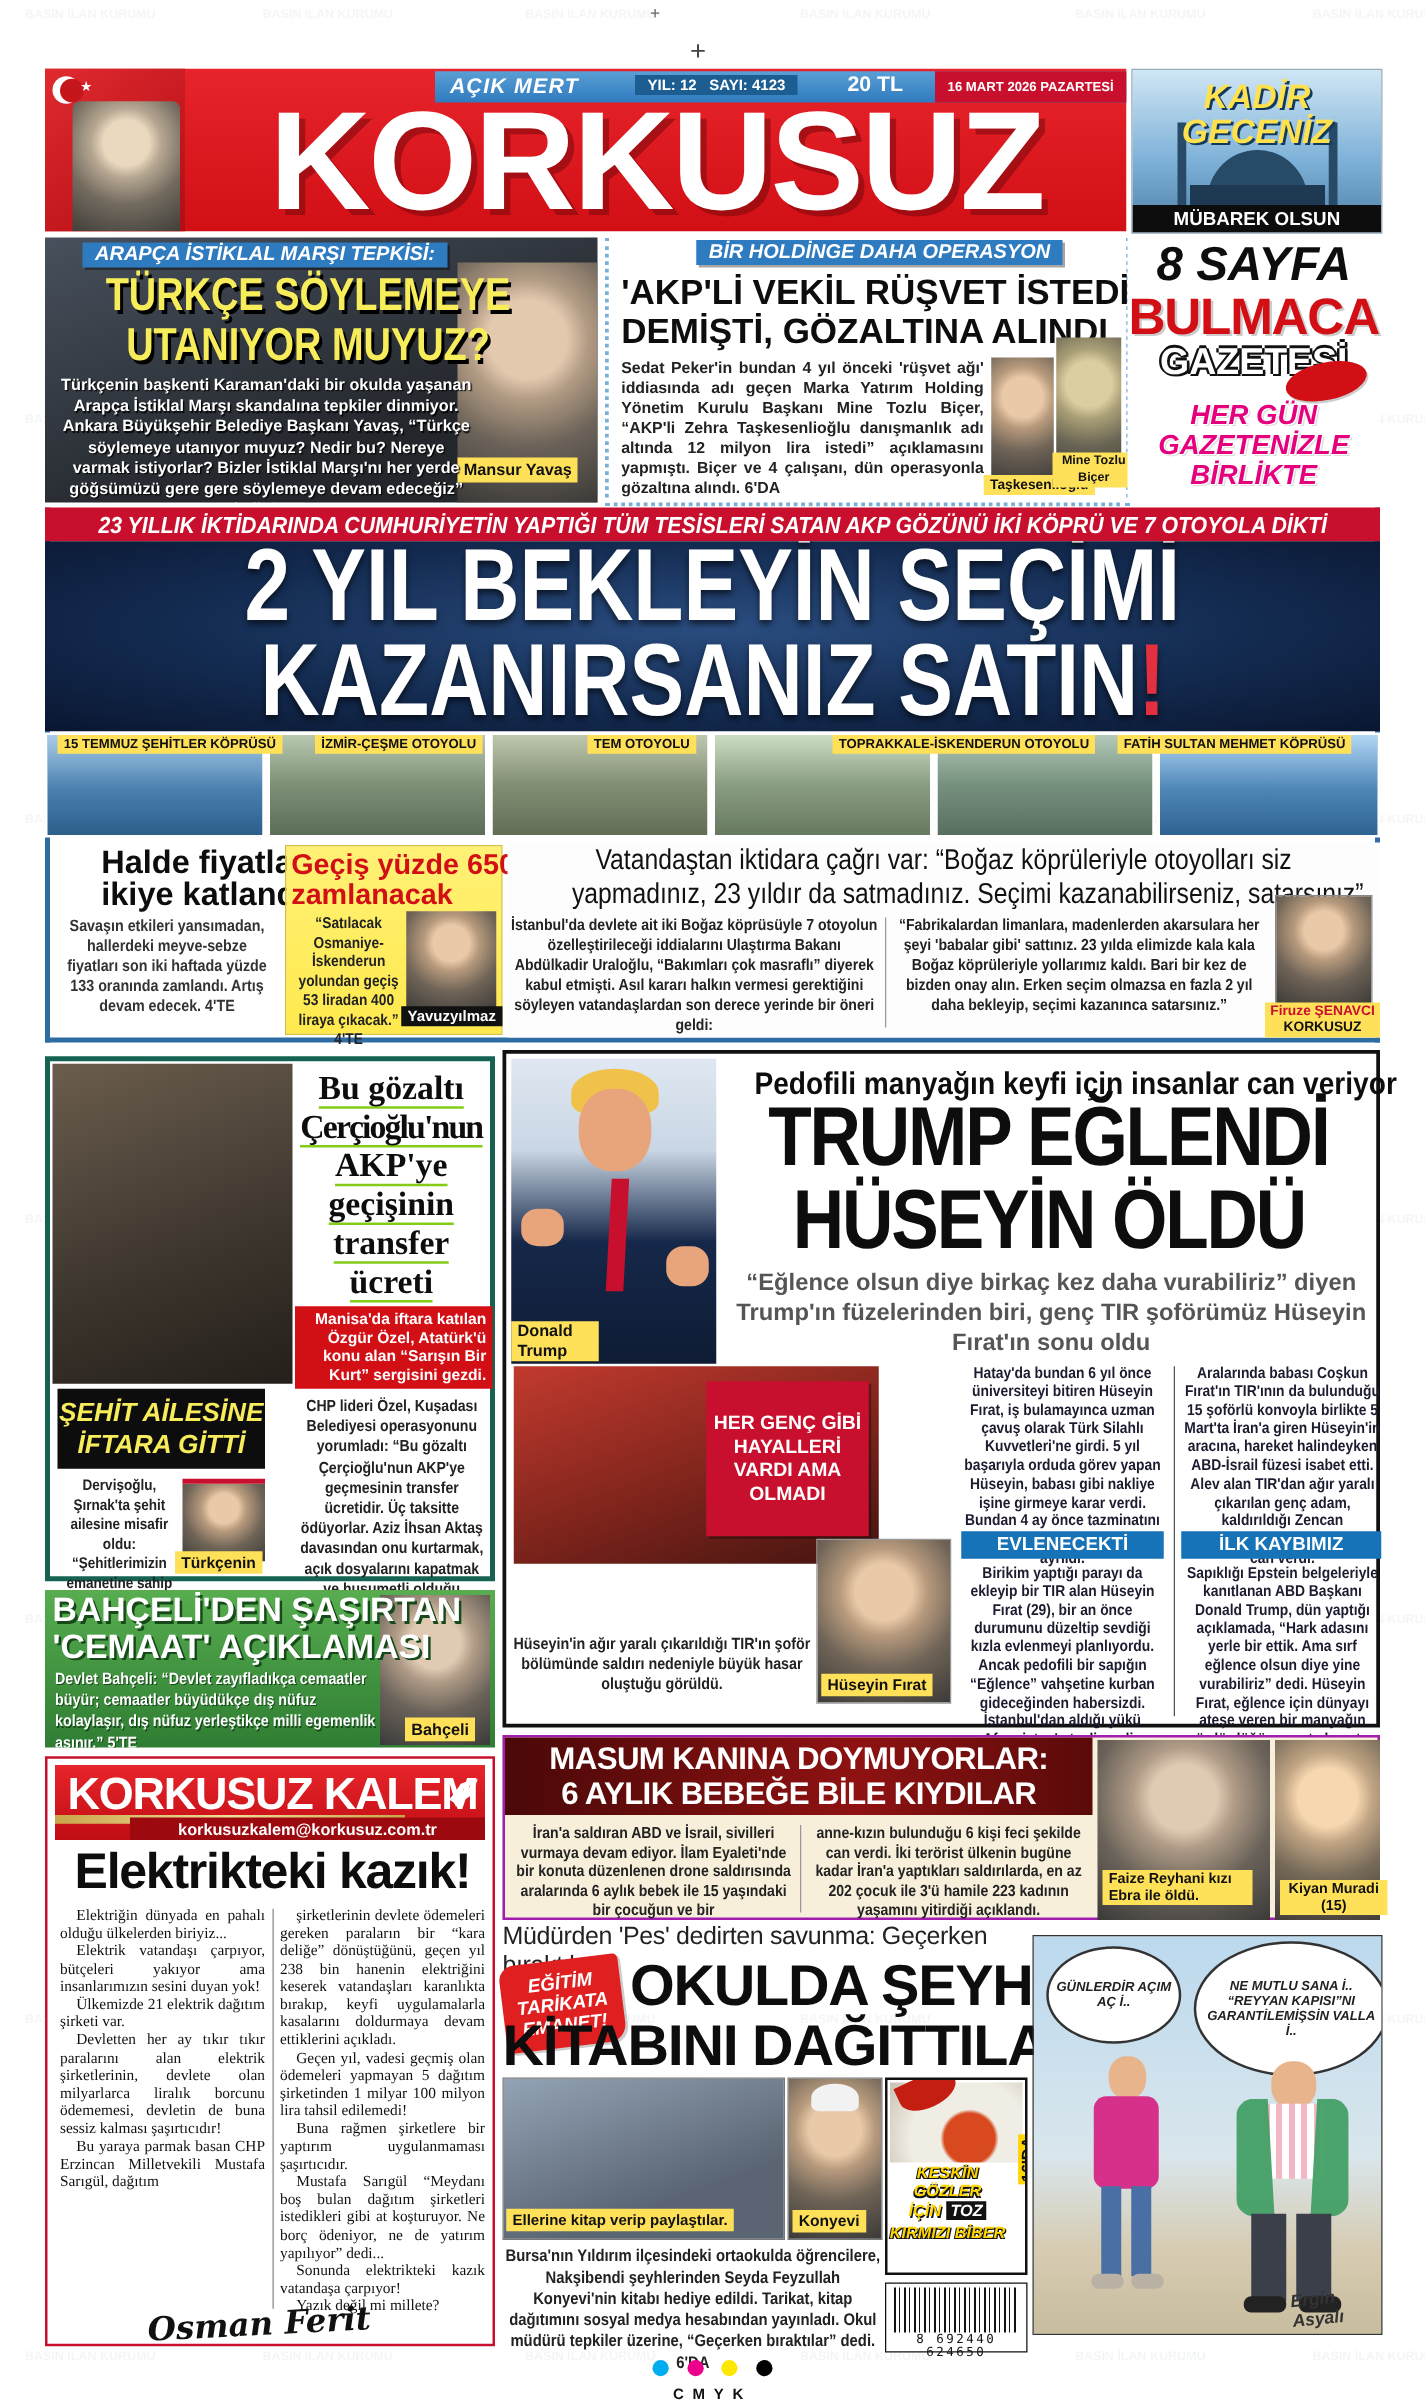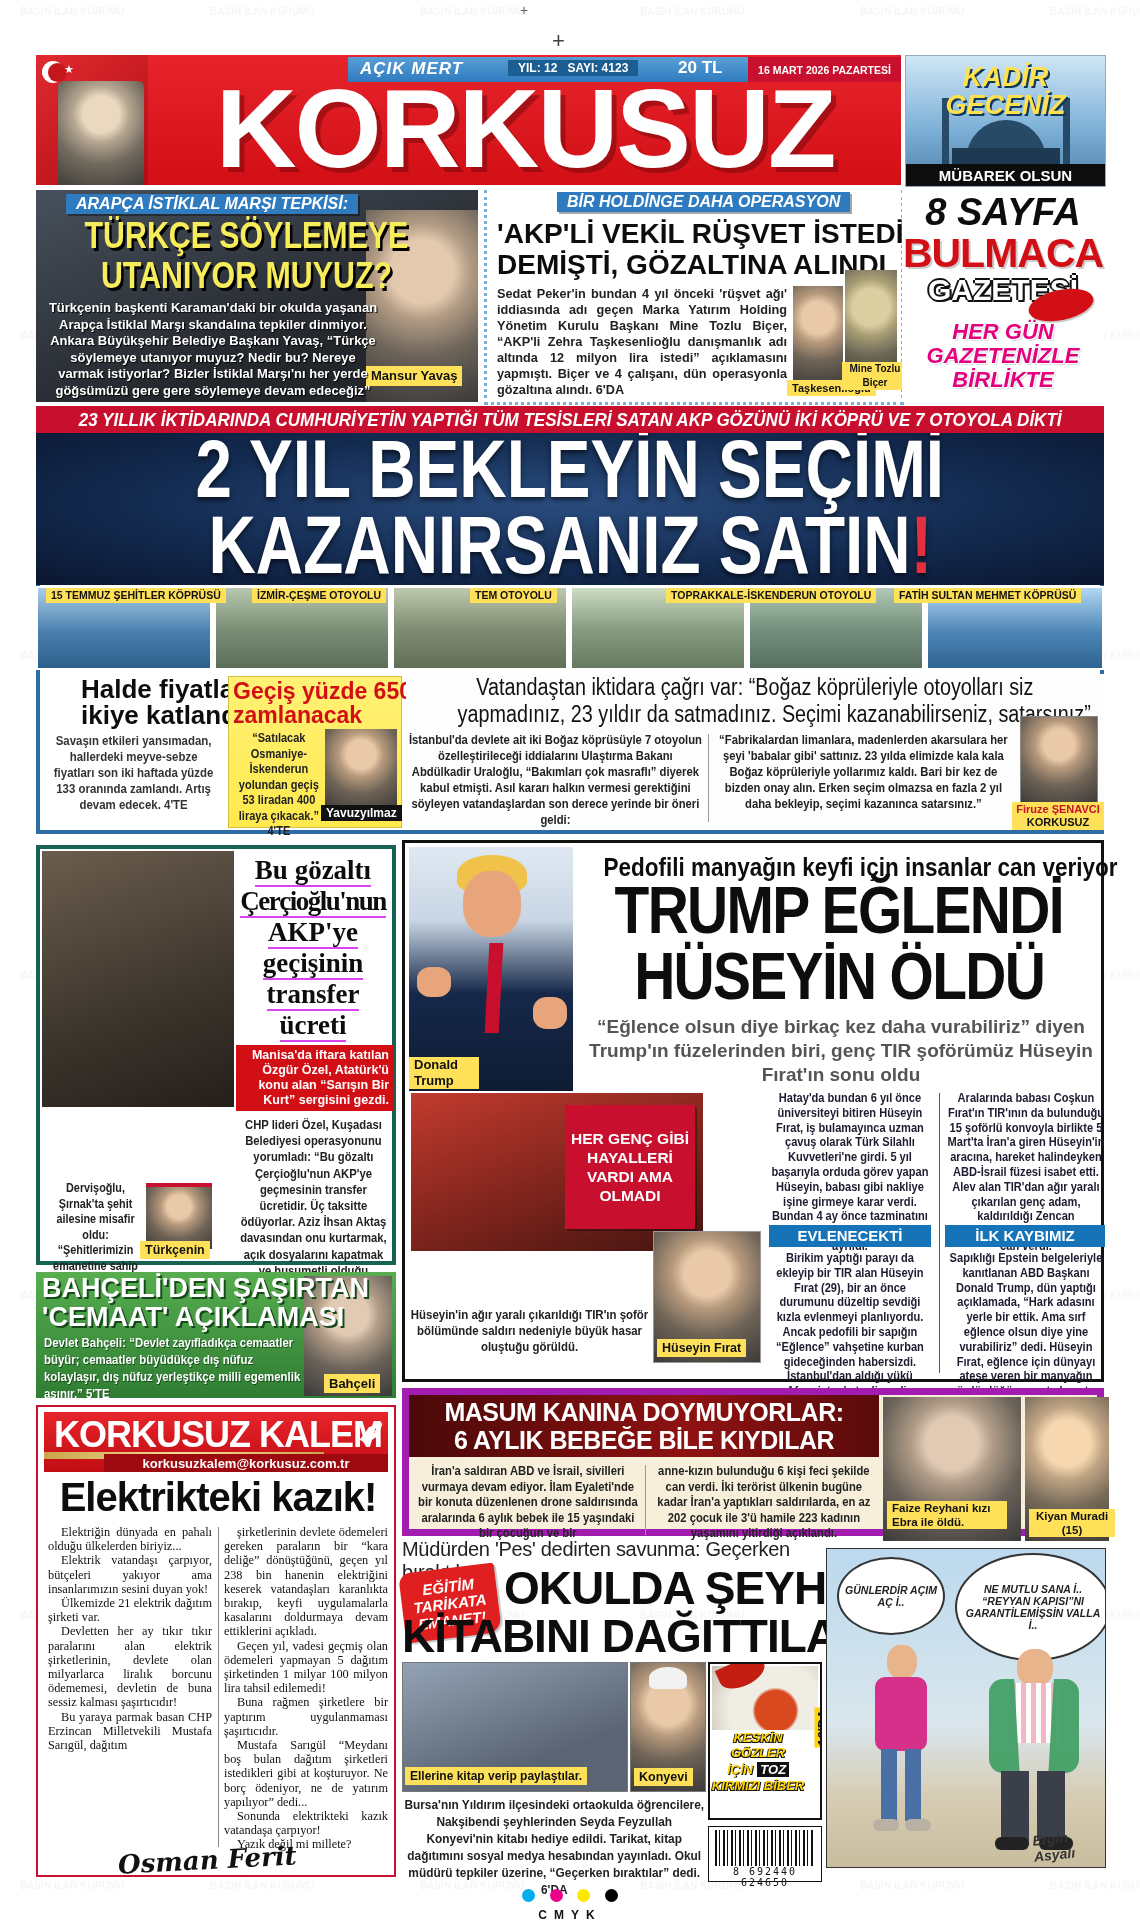--- a/index.html
+++ b/index.html
@@ -16,21 +16,21 @@
   .cx88{transform:scaleX(.88);transform-origin:0 0;}
   .kicker{background:#2f7bc0;color:#fff;font-weight:bold;font-style:italic;text-align:center;
           padding:1px 10px;box-shadow:2px 2px 0 rgba(0,0,0,.35);}
   .ylabel{background:#ffe159;color:#111;font-weight:bold;padding:0 5px;line-height:17px;font-size:12px;}
   .serifbody{font-family:"Liberation Serif",serif;}
   .serifbody p{margin:0;text-indent:13px;}
   .wm{position:absolute;color:#9aa3ab;opacity:.10;font-size:10px;font-weight:bold;white-space:nowrap;pointer-events:none;}
   .bluehead{background:#1673b8;color:#fff;font-weight:900;text-align:center;font-size:15px;line-height:22px;}
   .navyhl{color:#fff;font-weight:900;text-align:center;white-space:nowrap;
           text-shadow:0 3px 6px rgba(0,0,0,.6);}
-  .redline{border-bottom:2px solid #d946ef;}
+  .redline{border-bottom:2px solid #84cc16;}
   .bubble{background:#fff;border:2px solid #333;border-radius:50%;display:flex;align-items:center;justify-content:center;
           font-style:italic;font-weight:bold;text-align:center;color:#222;}
 </style>
 </head>
 <body>
 
 <div class="page">
 
   <div id="wm-layer">
       <span class="wm" style="left: 20px; top: 6px;">BASIN İLAN KURUMU</span>
@@ -217,20 +217,24 @@
       <span class="redline">Bu gözaltı</span><br>
       <span class="redline" style="letter-spacing:-1.5px;">Çerçioğlu'nun</span><br>
       <span class="redline">AKP'ye</span><br>
       <span class="redline">geçişinin</span><br>
       <span class="redline">transfer</span><br>
       <span class="redline">ücreti</span>
     </div>
     <div class="abs" style="left:196px;top:196px;width:148px;background:#d30f16;color:#fff;font-weight:900;font-size:12.5px;line-height:15px;
                 padding:3px 5px;text-align:right;">Manisa'da iftara katılan Özgür Özel, Atatürk'ü konu alan “Sarışın Bir Kurt” sergisini gezdi.</div>
     <div class="abs cx88" style="left:196px;top:268px;width:176px;font-weight:bold;font-size:12.8px;line-height:16.2px;color:#222;text-align:center;">CHP lideri Özel, Kuşadası Belediyesi operasyonunu yorumladı: “Bu gözaltı Çerçioğlu'nun AKP'ye geçmesinin transfer ücretidir. Üç taksitte ödüyorlar. Aziz İhsan Aktaş davasından onu kurtarmak, açık dosyalarını kapatmak ve husumetli olduğu Kuşadası Belediye Başkanı Ömer Günel'i hapse atmak. 5'TE</div>
+    <div class="abs" style="left:6px;top:262px;width:166px;height:64px;background:#0d0d0d;display:flex;flex-direction:column;align-items:center;justify-content:center;">
+      <span style="color:#f7ec5a;font-weight:900;font-style:italic;font-size:21px;line-height:25px;">ŞEHİT AİLESİNE</span>
+      <span style="color:#f7ec5a;font-weight:900;font-style:italic;font-size:21px;line-height:25px;">İFTARA GİTTİ</span>
+    </div>
     <div class="abs cx88" style="left:8px;top:332px;width:108px;font-weight:bold;font-size:12.3px;line-height:15.5px;color:#222;text-align:center;">Dervişoğlu, Şırnak'ta şehit ailesine misafir oldu: “Şehitlerimizin emanetine sahip çıkmak namus borcumuzdur.” 5'TE</div>
     <div class="abs portrait" style="left:106px;top:334px;width:66px;height:62px;border-top:4px solid #c8102e;"></div>
     <div class="abs ylabel" style="left:100px;top:392px;font-size:12.5px;line-height:18px;">Türkçenin</div>
   </div>
 
   <div class="abs" style="left:36px;top:1272px;width:360px;height:126px;background:linear-gradient(180deg,#57ad4f,#2f7d33);overflow:hidden;">
     <div class="abs portrait" style="left:268px;top:4px;width:88px;height:120px;filter:grayscale(.3);"></div>
     <div class="abs" style="left:6px;top:2px;width:270px;color:#fff;font-weight:900;font-size:27px;line-height:29px;
                 text-shadow:2px 2px 0 #174a1a;">
       <span class="cond">BAHÇELİ'DEN ŞAŞIRTAN</span><br><span class="cond">'CEMAAT' AÇIKLAMASI</span></div>
@@ -268,21 +272,21 @@
     <div class="abs cx88 colbody" style="left:364px;top:248px;width:184px;font-weight:bold;font-size:12.6px;line-height:14.8px;color:#1c1c30;text-align:center;">
       <span>Hatay'da bundan 6 yıl önce üniversiteyi bitiren Hüseyin Fırat, iş bulamayınca uzman çavuş olarak Türk Silahlı Kuvvetleri'ne girdi. 5 yıl başarıyla orduda görev yapan Hüseyin, babası gibi nakliye işine girmeye karar verdi. Bundan 4 ay önce tazminatını alarak TSK'daki görevinden ayrıldı.</span></div>
     <div class="bluehead abs" style="left:364px;top:382px;width:162px;">EVLENECEKTİ</div>
     <div class="abs cx88" style="left:364px;top:408px;width:184px;font-weight:bold;font-size:12.6px;line-height:14.8px;color:#1c1c30;text-align:center;">Birikim yaptığı parayı da ekleyip bir TIR alan Hüseyin Fırat (29), bir an önce durumunu düzeltip sevdiği kızla evlenmeyi planlıyordu. Ancak pedofili bir sapığın “Eğlence” vahşetine kurban gideceğinden habersizdi. İstanbul'dan aldığı yükü Afganistan'a teslim edip dönüş yoluna geçti.</div>
     <div class="abs" style="left:534px;top:250px;width:1px;height:280px;background:#555;"></div>
     <div class="abs cx88" style="left:540px;top:248px;width:184px;font-weight:bold;font-size:12.6px;line-height:14.8px;color:#1c1c30;text-align:center;">Aralarında babası Coşkun Fırat'ın TIR'ının da bulunduğu 15 şoförlü konvoyla birlikte 5 Mart'ta İran'a giren Hüseyin'in aracına, hareket halindeyken ABD-İsrail füzesi isabet etti. Alev alan TIR'dan ağır yaralı çıkarılan genç adam, kaldırıldığı Zencan Hastanesi'nde bir hafta sonra can verdi.</div>
     <div class="bluehead abs" style="left:540px;top:382px;width:160px;">İLK KAYBIMIZ</div>
     <div class="abs cx88" style="left:540px;top:408px;width:184px;font-weight:bold;font-size:12.6px;line-height:14.8px;color:#1c1c30;text-align:center;">Sapıklığı Epstein belgeleriyle kanıtlanan ABD Başkanı Donald Trump, dün yaptığı açıklamada, “Hark adasını yerle bir ettik. Ama sırf eğlence olsun diye yine vurabiliriz” dedi. Hüseyin Fırat, eğlence için dünyayı ateşe veren bir manyağın sürdürdüğü savaşta hayatını kaybeden ilk Türk oldu.</div>
   </div>
 
-  <div class="abs" style="left:402px;top:1388px;width:702px;height:148px;background:#f7efd9;border:7px solid #a21caf;box-sizing:border-box;">
+  <div class="abs" style="left:402px;top:1388px;width:702px;height:148px;background:#f7efd9;border:2px solid #a21caf;box-sizing:border-box;">
     <div class="abs" style="left:0;top:0;width:470px;height:62px;background:linear-gradient(90deg,#4a0808,#8f1212 60%,#5a0a0a);
                 display:flex;flex-direction:column;align-items:center;justify-content:center;">
       <span style="color:#fff;font-weight:900;font-size:25px;line-height:28px;letter-spacing:-0.5px;">MASUM KANINA DOYMUYORLAR:</span>
       <span style="color:#fff;font-weight:900;font-size:25px;line-height:28px;letter-spacing:-0.5px;">6 AYLIK BEBEĞE BİLE KIYDILAR</span>
     </div>
     <div class="abs cx88" style="left:8px;top:68px;width:252px;font-weight:bold;font-size:12.8px;line-height:15.5px;color:#222;text-align:center;">İran'a saldıran ABD ve İsrail, sivilleri vurmaya devam ediyor. İlam Eyaleti'nde bir konuta düzenlenen drone saldırısında aralarında 6 aylık bebek ile 15 yaşındaki bir çocuğun ve bir</div>
     <div class="abs" style="left:236px;top:70px;width:1px;height:70px;background:#999;"></div>
     <div class="abs cx88" style="left:244px;top:68px;width:252px;font-weight:bold;font-size:12.8px;line-height:15.5px;color:#222;text-align:center;">anne-kızın bulunduğu 6 kişi feci şekilde can verdi. İki terörist ülkenin bugüne kadar İran'a yaptıkları saldırılarda, en az 202 çocuk ile 3'ü hamile 223 kadının yaşamını yitirdiği açıklandı.</div>
     <div class="abs portrait" style="left:474px;top:2px;width:138px;height:144px;filter:saturate(.7);"></div>
     <div class="abs ylabel" style="left:478px;top:106px;width:110px;font-size:11.5px;line-height:14px;white-space:normal;text-align:left;">Faize Reyhani kızı Ebra ile öldü.</div>

